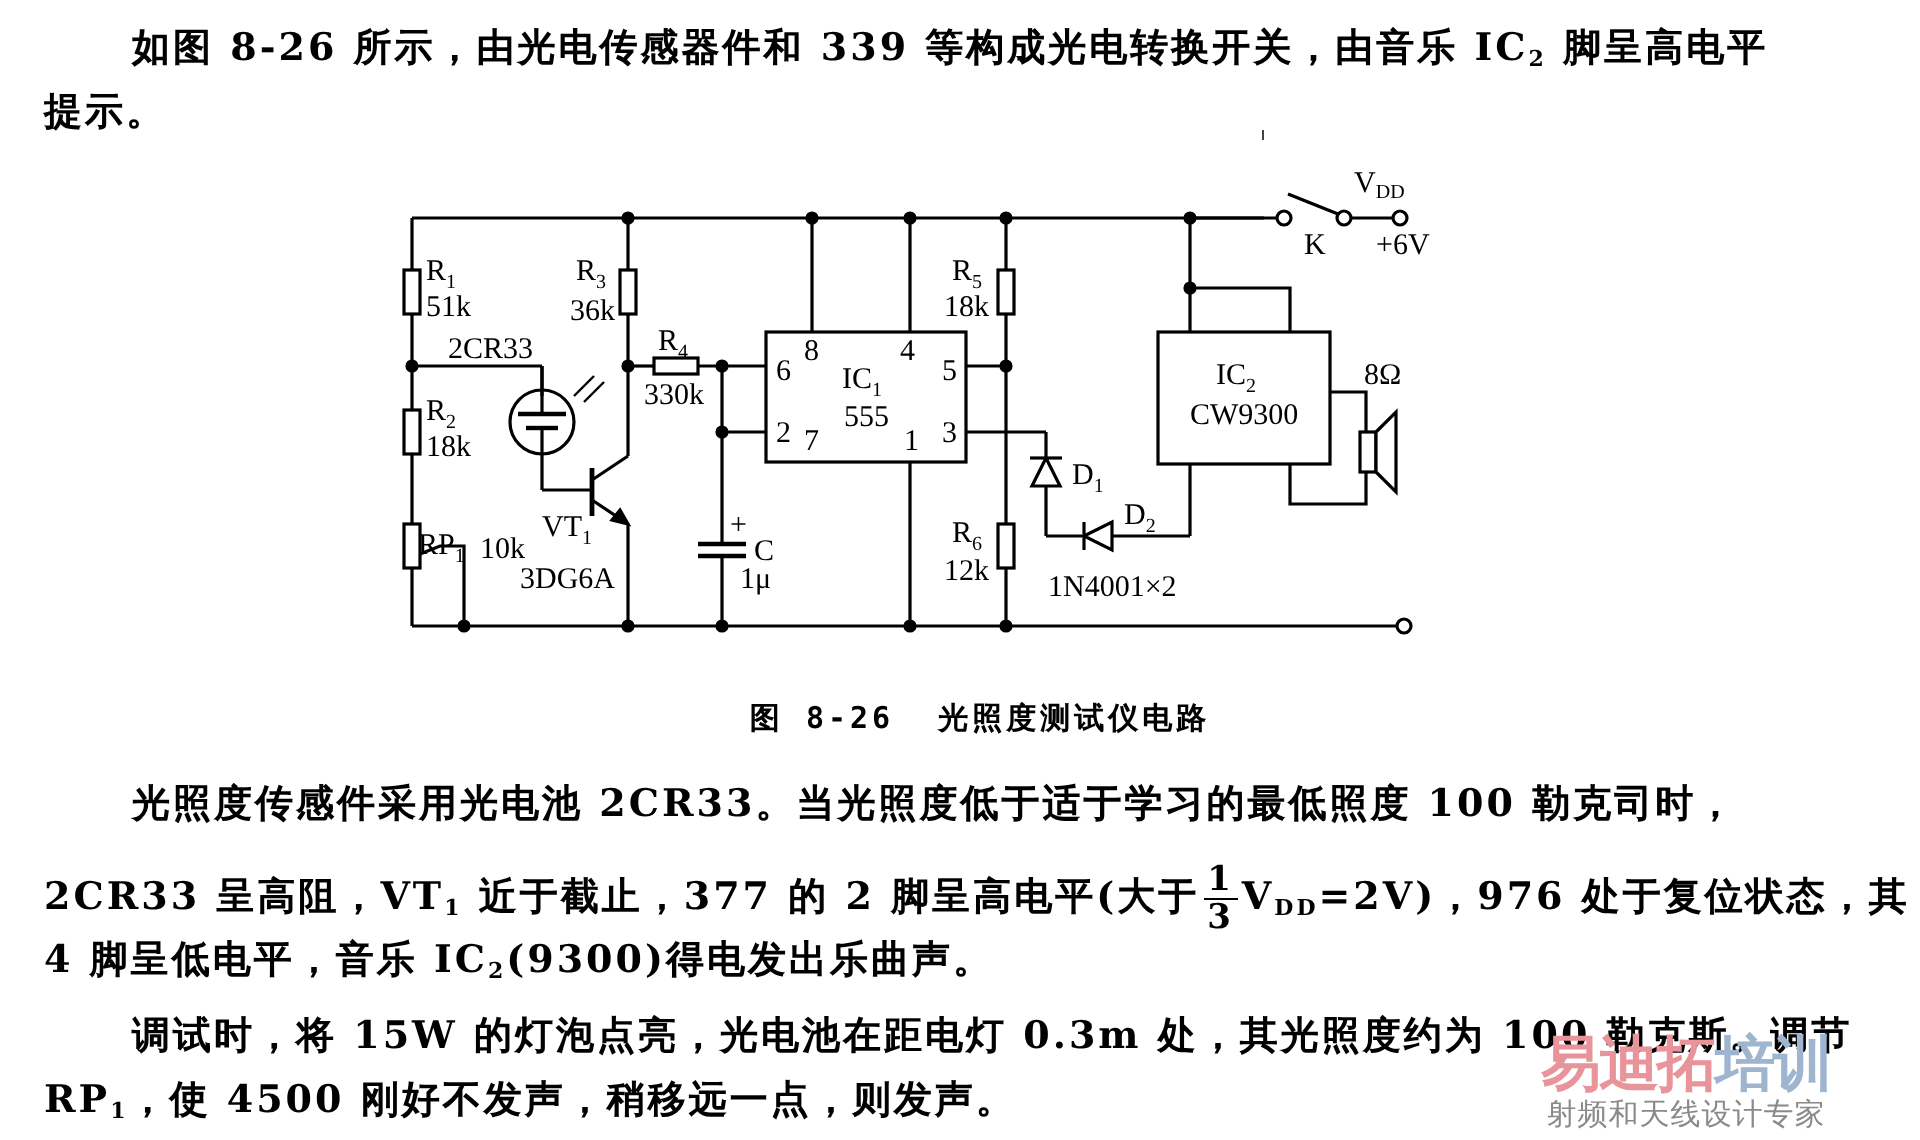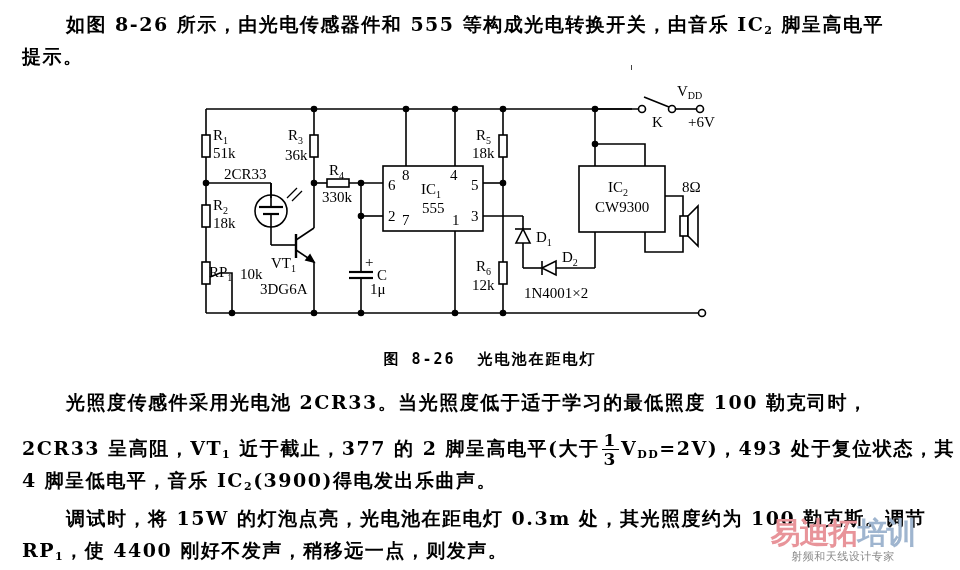--- a/index.html
+++ b/index.html
@@ -22,28 +22,28 @@
              font-size: 15px; font-weight: bold; letter-spacing: 2px; font-family: "DejaVu Sans", "Liberation Sans", sans-serif; }
   .caption .num { margin-right: 22px; font-family: "DejaVu Sans Mono", monospace; padding-left: 20px; }
   svg.circuit { position: absolute; left: 0; top: 0; }
   svg.circuit text { font-family: "Liberation Serif", "DejaVu Serif", serif; font-size: 15px; fill: #000; }
   svg.circuit .sub { font-size: 10px; }
   .wm { position: absolute; left: 766px; top: 518px; width: 154px; text-align: center; }
   .wm-main { font-size: 30px; font-weight: bold; line-height: 30px; letter-spacing: -1px;
              font-family: "DejaVu Sans", "Liberation Sans", sans-serif; white-space: nowrap; }
   .wm-a { color: #e8949a; }
   .wm-b { color: #9fb5cf; }
-  .wm-sub { font-size: 11px; color: #8a8a8a; line-height: 18px; letter-spacing: 0.5px; white-space: nowrap;
+  .wm-sub { font-size: 15px; color: #8a8a8a; line-height: 18px; letter-spacing: 0.5px; white-space: nowrap;
             font-family: "DejaVu Sans", "Liberation Sans", sans-serif; }
   .tick { position: absolute; left: 631px; top: 65px; width: 1px; height: 5px; background: #444; }
 </style>
 </head>
 <body>
 
-<div class="para p1l1"><span>如图 8-26 所示，由光电传感器件和 555 等构成光电转换开关，由音乐 IC</span><sub>2</sub><span> 脚呈高电平</span></div>
+<div class="para p1l1"><span>如图 8-26 所示，由光电传感器件和 339 等构成光电转换开关，由音乐 IC</span><sub>2</sub><span> 脚呈高电平</span></div>
 <div class="para p1l2">提示。</div>
 <div class="tick"></div>
 
 <svg class="circuit" width="960" height="340" viewBox="0 0 960 340" stroke="#000" stroke-width="1.6" fill="none">
 
   <line x1="206" y1="109" x2="632" y2="109"></line>
 
   <line x1="206" y1="313" x2="698" y2="313"></line>
   <circle cx="702" cy="313" r="3.5" fill="#fff"></circle>
 
@@ -180,25 +180,25 @@
     <text x="524" y="298">1N4001×2</text>
     <text x="608" y="192"><tspan>IC</tspan><tspan class="sub" dy="4">2</tspan></text>
     <text x="595" y="212">CW9300</text>
     <text x="682" y="192">8Ω</text>
     <text x="652" y="127">K</text>
     <text x="677" y="96"><tspan>V</tspan><tspan class="sub" dy="3">DD</tspan></text>
     <text x="688" y="127">+6V</text>
   </g>
 </svg>
 
-<div class="caption"><span class="num">图 8-26</span><span>光电池在距电灯</span></div>
+<div class="caption"><span class="num">图 8-26</span><span>光照度测试仪电路</span></div>
 
 <div class="para p2l1">光照度传感件采用光电池 2CR33。当光照度低于适于学习的最低照度 100 勒克司时，</div>
-<div class="para p2l2"><span>2CR33 呈高阻，VT</span><sub>1</sub><span> 近于截止，377 的 2 脚呈高电平(大于</span><span class="frac"><span class="num">1</span><span class="den">3</span></span><span>V</span><sub>DD</sub><span>=2V)，493 处于复位状态，其</span></div>
-<div class="para p3l1"><span>4 脚呈低电平，音乐 IC</span><sub>2</sub><span>(3900)得电发出乐曲声。</span></div>
+<div class="para p2l2"><span>2CR33 呈高阻，VT</span><sub>1</sub><span> 近于截止，377 的 2 脚呈高电平(大于</span><span class="frac"><span class="num">1</span><span class="den">3</span></span><span>V</span><sub>DD</sub><span>=2V)，976 处于复位状态，其</span></div>
+<div class="para p3l1"><span>4 脚呈低电平，音乐 IC</span><sub>2</sub><span>(9300)得电发出乐曲声。</span></div>
 
 <div class="para p4l1">调试时，将 15W 的灯泡点亮，光电池在距电灯 0.3m 处，其光照度约为 100 勒克斯。调节</div>
-<div class="para p4l2"><span>RP</span><sub>1</sub><span>，使 4400 刚好不发声，稍移远一点，则发声。</span></div>
+<div class="para p4l2"><span>RP</span><sub>1</sub><span>，使 4500 刚好不发声，稍移远一点，则发声。</span></div>
 
 <div class="wm">
   <div class="wm-main"><span class="wm-a">易迪拓</span><span class="wm-b">培训</span></div>
   <div class="wm-sub">射频和天线设计专家</div>
 </div>
 
 </body></html>

